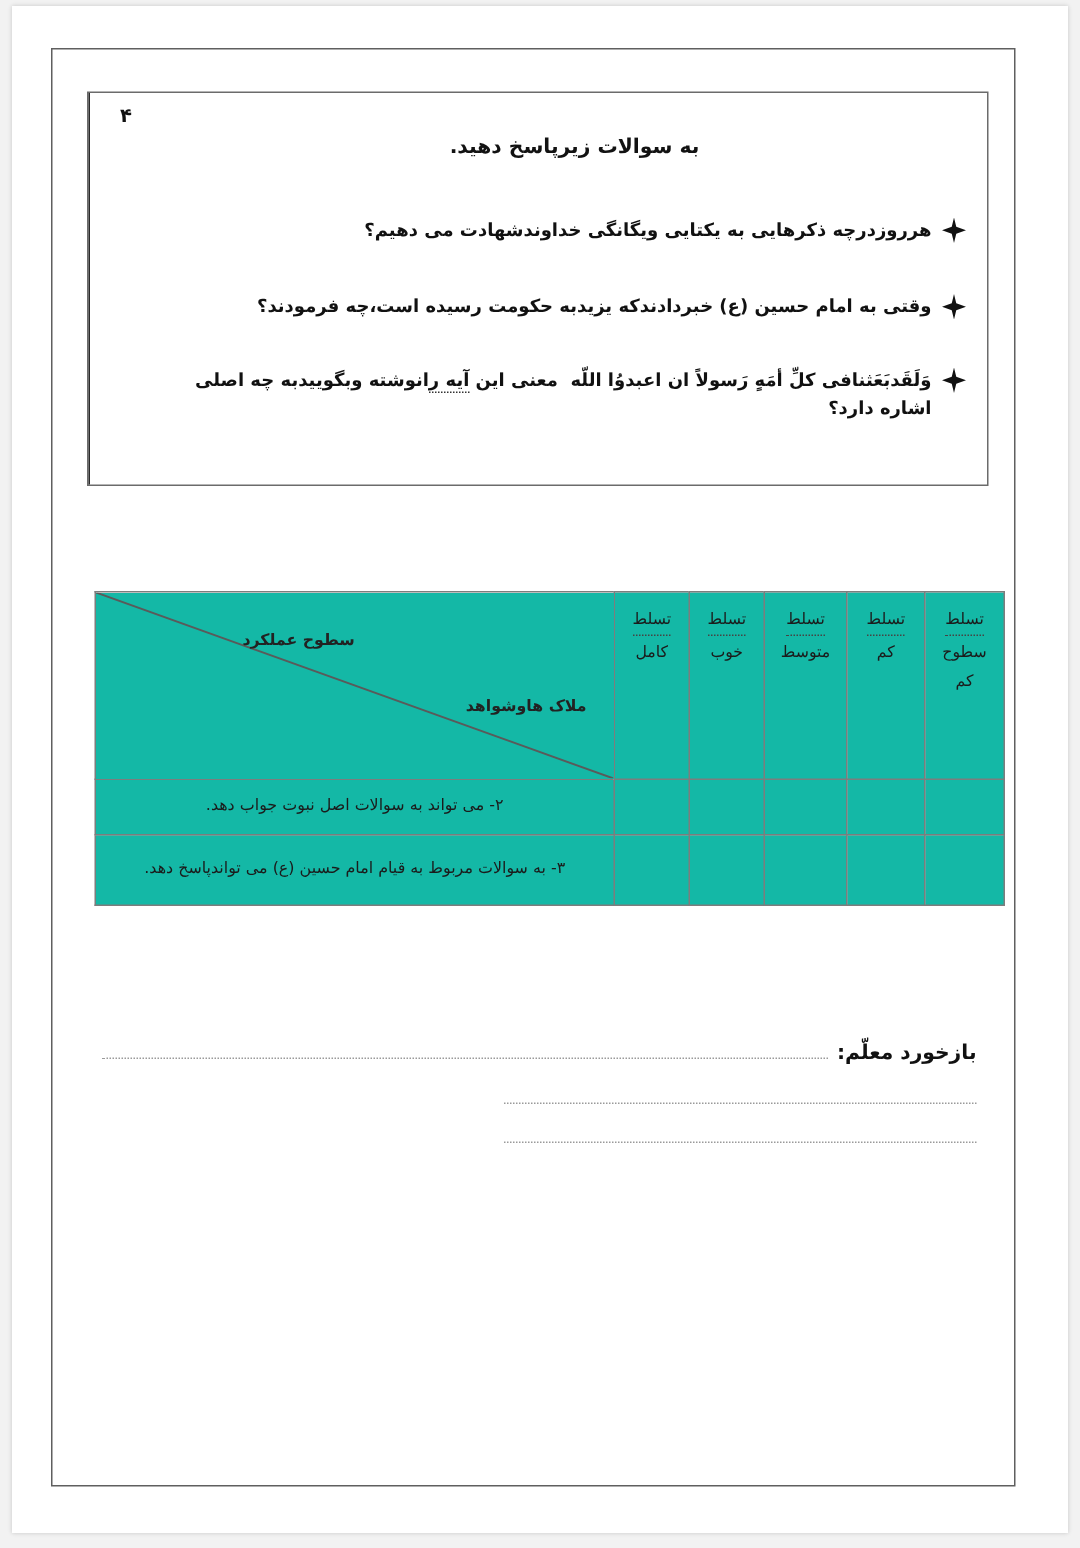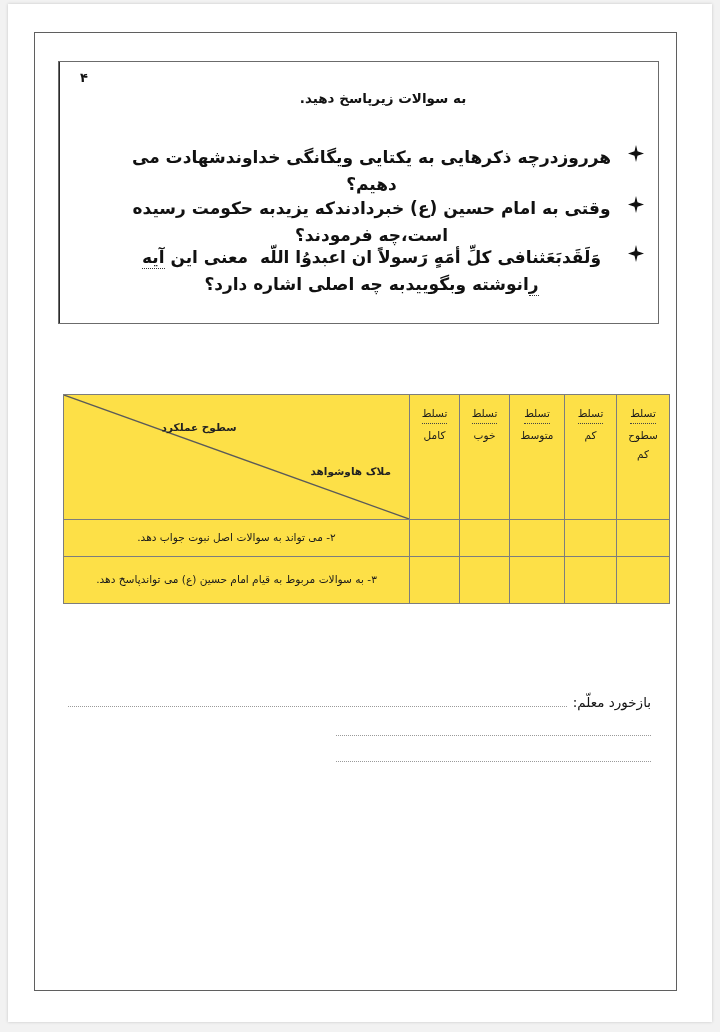--- a/index.html
+++ b/index.html
@@ -107,25 +107,25 @@
     flex: 0 0 auto;
     width: 16px;
     height: 17px;
     position: relative;
     top: 1px;
   }
   .star-icon svg { display: block; }
 
   .q-text {
     flex: 1 1 auto;
-    font-size: 17px;
+    font-size: 12px;
     font-weight: 700;
     color: #111;
     line-height: 1.58;
-    text-align: center;
+    text-align: right;
   }
   .q-text .ayah {
     font-weight: 700;
   }
   .q-text .u-dot {
     border-bottom: 1.4px dotted #333;
     padding-bottom: 1px;
   }
 
   
@@ -135,21 +135,21 @@
     top: 390px;
     width: 580px;
     border-collapse: collapse;
     direction: rtl;
     table-layout: fixed;
   }
   .rubric td, .rubric th {
     border: 1.2px solid #7d7d7d;
     padding: 0;
     vertical-align: middle;
-    background: #fde047;
+    background: #14b8a6;
   }
   .rubric .head-row th {
     height: 115px;
   }
   .rubric .lvl-head {
     font-size: 10.5px;
     font-weight: 400;
     color: #1b1b1b;
     text-align: center;
     line-height: 1.75;
@@ -214,21 +214,21 @@
     direction: rtl;
   }
   .fb-row {
     display: flex;
     flex-direction: row;
     align-items: baseline;
     gap: 6px;
   }
   .fb-label {
     font-size: 13.5px;
-    font-weight: 400;
+    font-weight: 700;
     color: #111;
     white-space: nowrap;
   }
   .fb-dots {
     flex: 1 1 auto;
     border-bottom: 1.6px dotted #9a9a9a;
     height: 11px;
   }
   .fb-line {
     margin-top: 25px;

